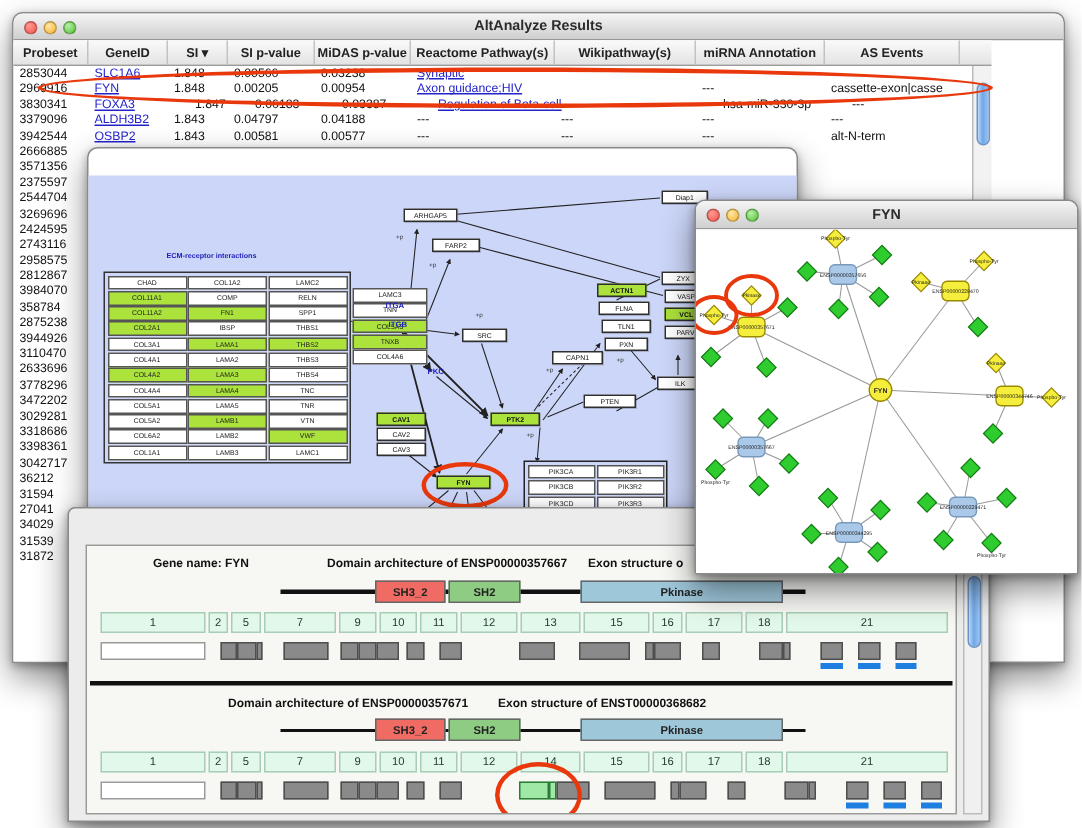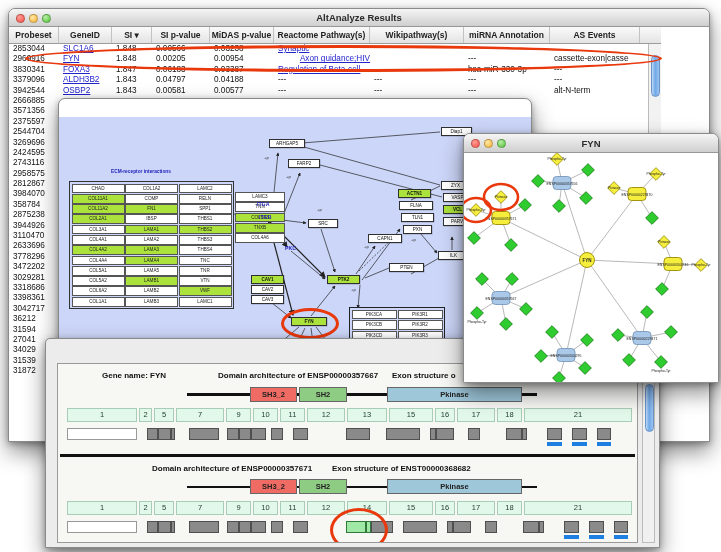--- a/index.html
+++ b/index.html
@@ -123,29 +123,29 @@
           <div class="td" style="width: 94px;"></div>
           <div class="td" style="width: 86px;"></div>
           <div class="td" style="width: 90px;"></div>
         </div>
         <div class="tr">
           <div class="td" style="width: 50px;">2969916</div>
           <div class="td link" style="width: 53px;">FYN</div>
           <div class="td" style="width: 40px;">1.848</div>
           <div class="td" style="width: 58px;">0.00205</div>
           <div class="td" style="width: 64px;">0.00954</div>
-          <div class="td link" style="width: 96px; text-align: right;">Axon guidance;HIV</div>
+          <div class="td link" style="width: 96px;">Axon guidance;HIV</div>
           <div class="td link" style="width: 94px; margin-top: 48px;">Alpha6-Beta4 Integri</div>
           <div class="td" style="width: 86px;">---</div>
           <div class="td" style="width: 90px;">cassette-exon|casse</div>
         </div>
         <div class="tr">
           <div class="td" style="width: 50px;">3830341</div>
           <div class="td link" style="width: 53px;">FOXA3</div>
-          <div class="td" style="width: 40px;">1.847</div>
+          <div class="td" style="width: 40px; margin-left: 14px;">1.847</div>
           <div class="td" style="width: 58px;">0.06183</div>
           <div class="td" style="width: 64px;">0.03387</div>
           <div class="td link" style="width: 96px;">Regulation of Beta-cell</div>
           <div class="td" style="width: 94px;">---</div>
           <div class="td" style="width: 86px;">hsa-miR-330-3p</div>
           <div class="td" style="width: 90px;">---</div>
         </div>
         <div class="tr">
           <div class="td" style="width: 50px;">3379096</div>
           <div class="td link" style="width: 53px;">ALDH3B2</div>

